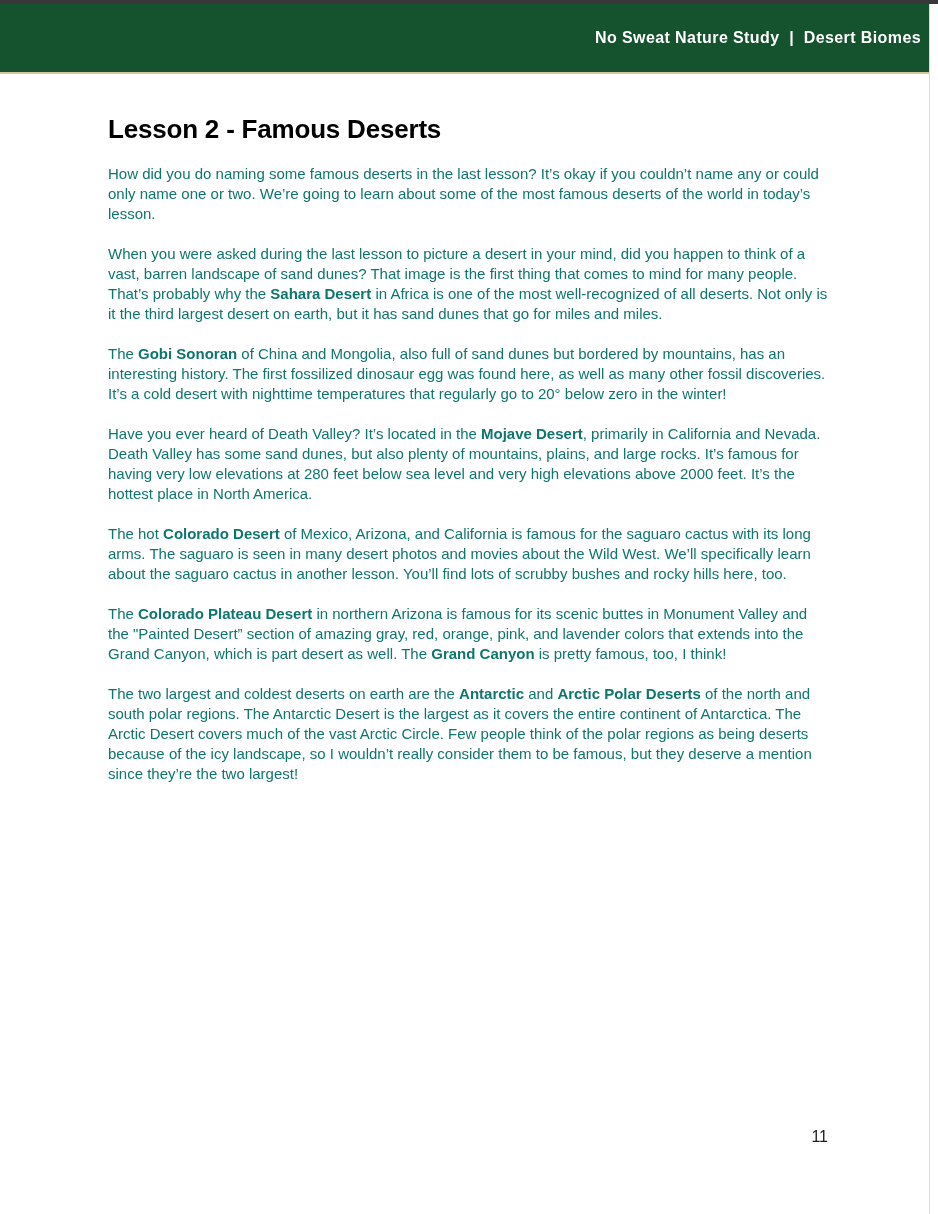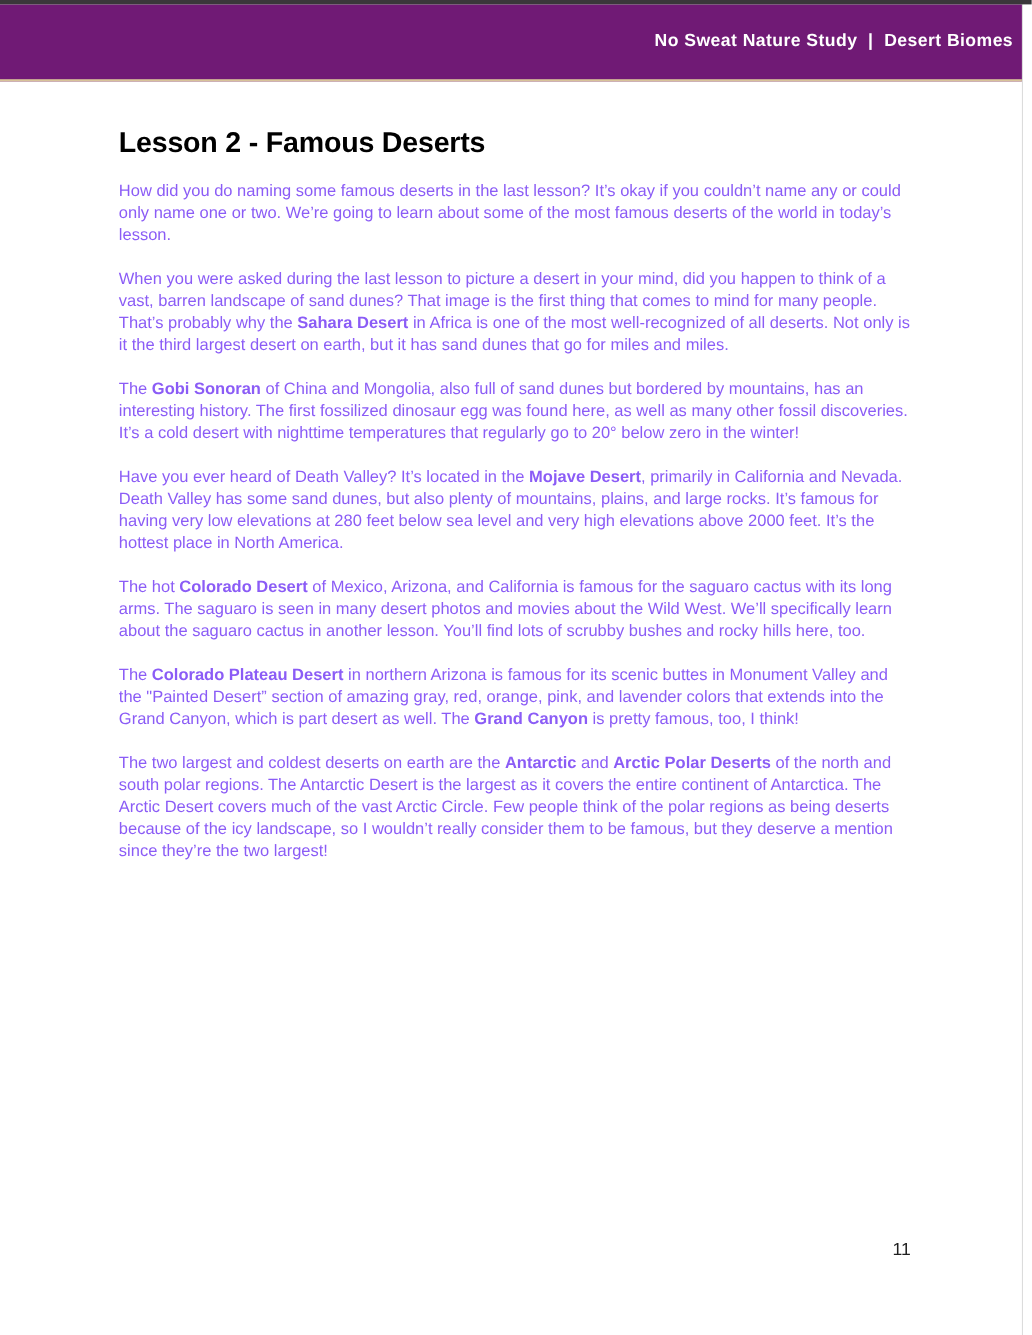--- a/index.html
+++ b/index.html
@@ -48,42 +48,42 @@
     font-size: 26px;
     line-height: 30px;
     font-weight: bold;
     color: #000000;
     margin: 40px 0 0 0;
     letter-spacing: -0.2px;
   }
   .para {
     font-size: 15px;
     line-height: 20px;
-    color: #8b5cf6;
+    color: #0f766e;
     margin: 20px 0 0 0;
     width: 720px;
   }
   .para .b { font-weight: bold; margin-top: 31px; }
   .page-number {
     position: absolute;
     top: 1128px;
     left: 108px;
     width: 720px;
     text-align: right;
     font-size: 16px;
     color: #1f1f1f;
   }
 </style>
 </head>
 <body>
 
 <div class="top-strip" style="background: rgb(58, 55, 58);"></div>
 
 <div class="page" style="border-right-color: rgb(220, 220, 220);">
-  <header class="header-bar" style="background: #701a75; border-bottom-color: rgb(216, 195, 154);">
+  <header class="header-bar" style="background: #14532d; border-bottom-color: rgb(216, 195, 154);">
     <span class="header-text" style="color: rgb(255, 255, 255);">No Sweat Nature Study  |  Desert Biomes</span>
   </header>
 
   <main class="content">
     <h1 class="title">Lesson 2 - Famous Deserts</h1>
     <div id="lesson-body">
         <p class="para"><span>How did you do naming some famous deserts in the last lesson? It’s okay if you couldn’t name any or could only name one or two. We’re going to learn about some of the most famous deserts of the world in today’s lesson.</span></p>
         <p class="para"><span>When you were asked during the last lesson to picture a desert in your mind, did you happen to think of a vast, barren landscape of sand dunes? That image is the first thing that comes to mind for many people. That’s probably why the </span><span class="b">Sahara Desert</span><span> in Africa is one of the most well-recognized of all deserts. Not only is it the third largest desert on earth, but it has sand dunes that go for miles and miles.</span></p>
         <p class="para"><span>The </span><span class="b">Gobi Sonoran</span><span> of China and Mongolia, also full of sand dunes but bordered by mountains, has an interesting history. The first fossilized dinosaur egg was found here, as well as many other fossil discoveries. It’s a cold desert with nighttime temperatures that regularly go to 20° below zero in the winter!</span></p>
         <p class="para"><span>Have you ever heard of Death Valley? It’s located in the </span><span class="b">Mojave Desert</span><span>, primarily in California and Nevada. Death Valley has some sand dunes, but also plenty of mountains, plains, and large rocks. It’s famous for having very low elevations at 280 feet below sea level and very high elevations above 2000 feet. It’s the hottest place in North America.</span></p>

